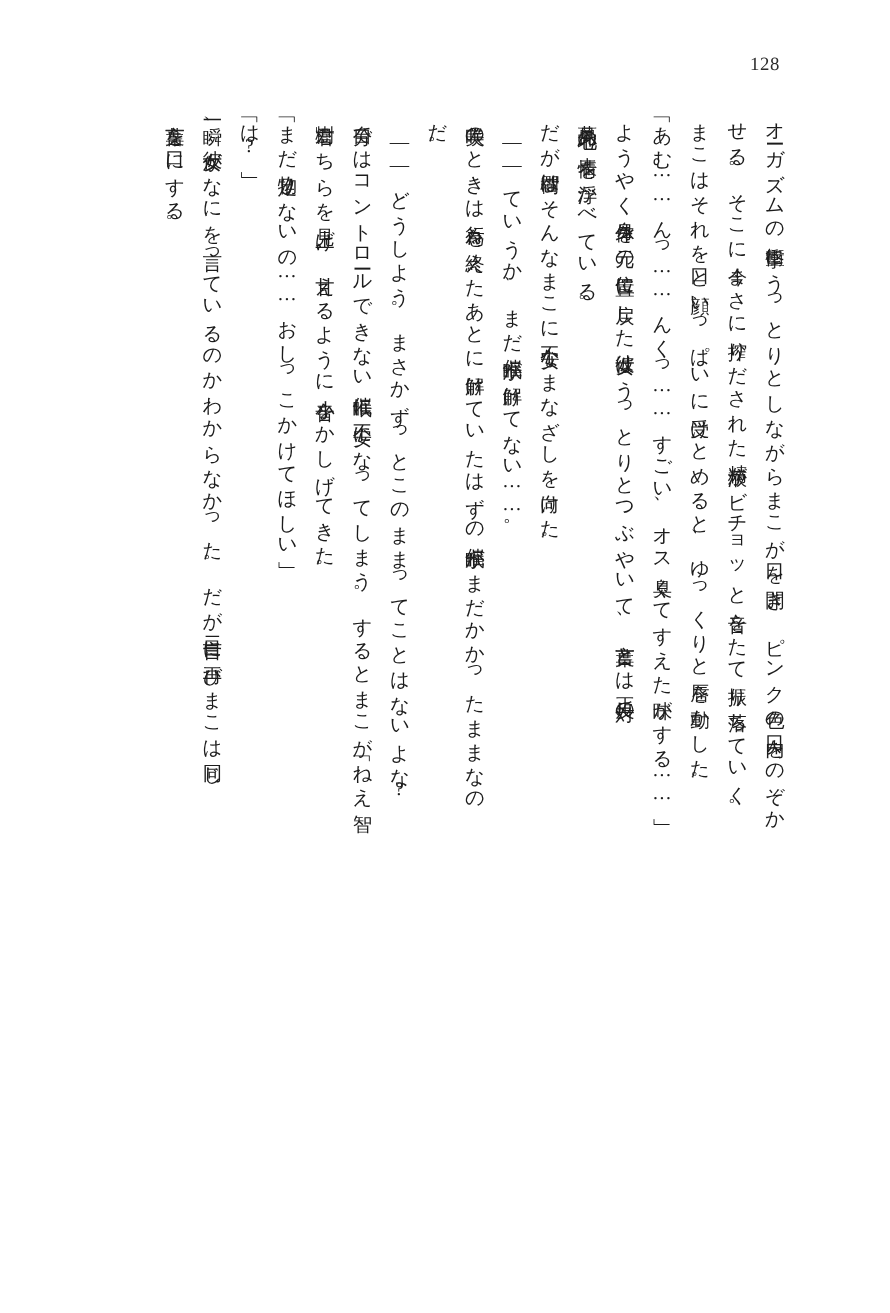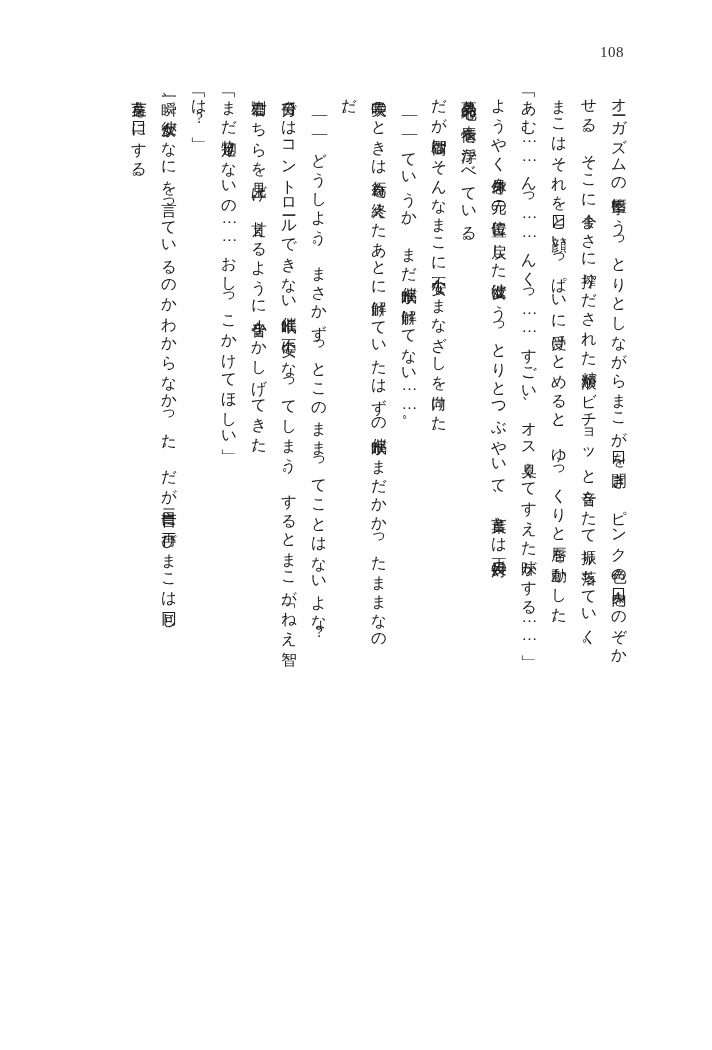--- a/index.html
+++ b/index.html
@@ -51,21 +51,21 @@
   }
   .line.indent-1 {
     padding-top: 17px;
   }
 </style>
 </head>
 <body>
 
 <div class="page">
 
-  <div class="page-number">108</div>
+  <div class="page-number">128</div>
 
   <div class="body-text">
     <div class="line">オーガズムの衝撃にうっとりとしながらまこが口を開き、ピンク色の口内をのぞか</div>
     <div class="line">せる。そこに今まさに搾りだされた精液がビチョッと音をたて振り落ちていく。</div>
     <div class="line">まこはそれを口と顔いっぱいに受けとめると、ゆっくりと唇を動かした。</div>
     <div class="line">「あむ……んっ……んくっ……すごい、オス臭くてすえた味がする……」</div>
     <div class="line">ようやく身体を元の位置に戻した彼女はうっとりとつぶやいて、言葉とは正反対の</div>
     <div class="line">夢見心地の表情を浮かべている。</div>
     <div class="line">だが智樹はそんなまこに不安なまなざしを向けた。</div>
     <div class="line indent-1">――ていうか、まだ催眠が解けてない……。</div>

